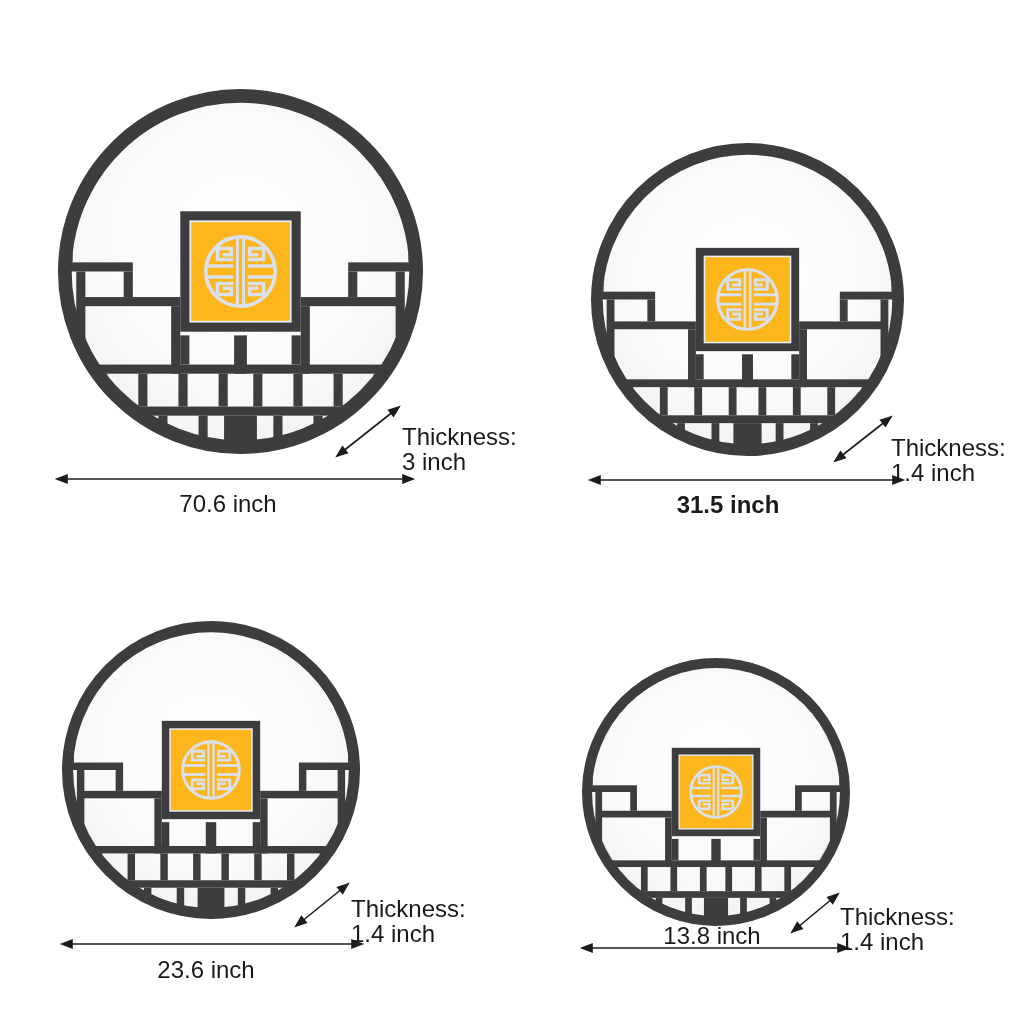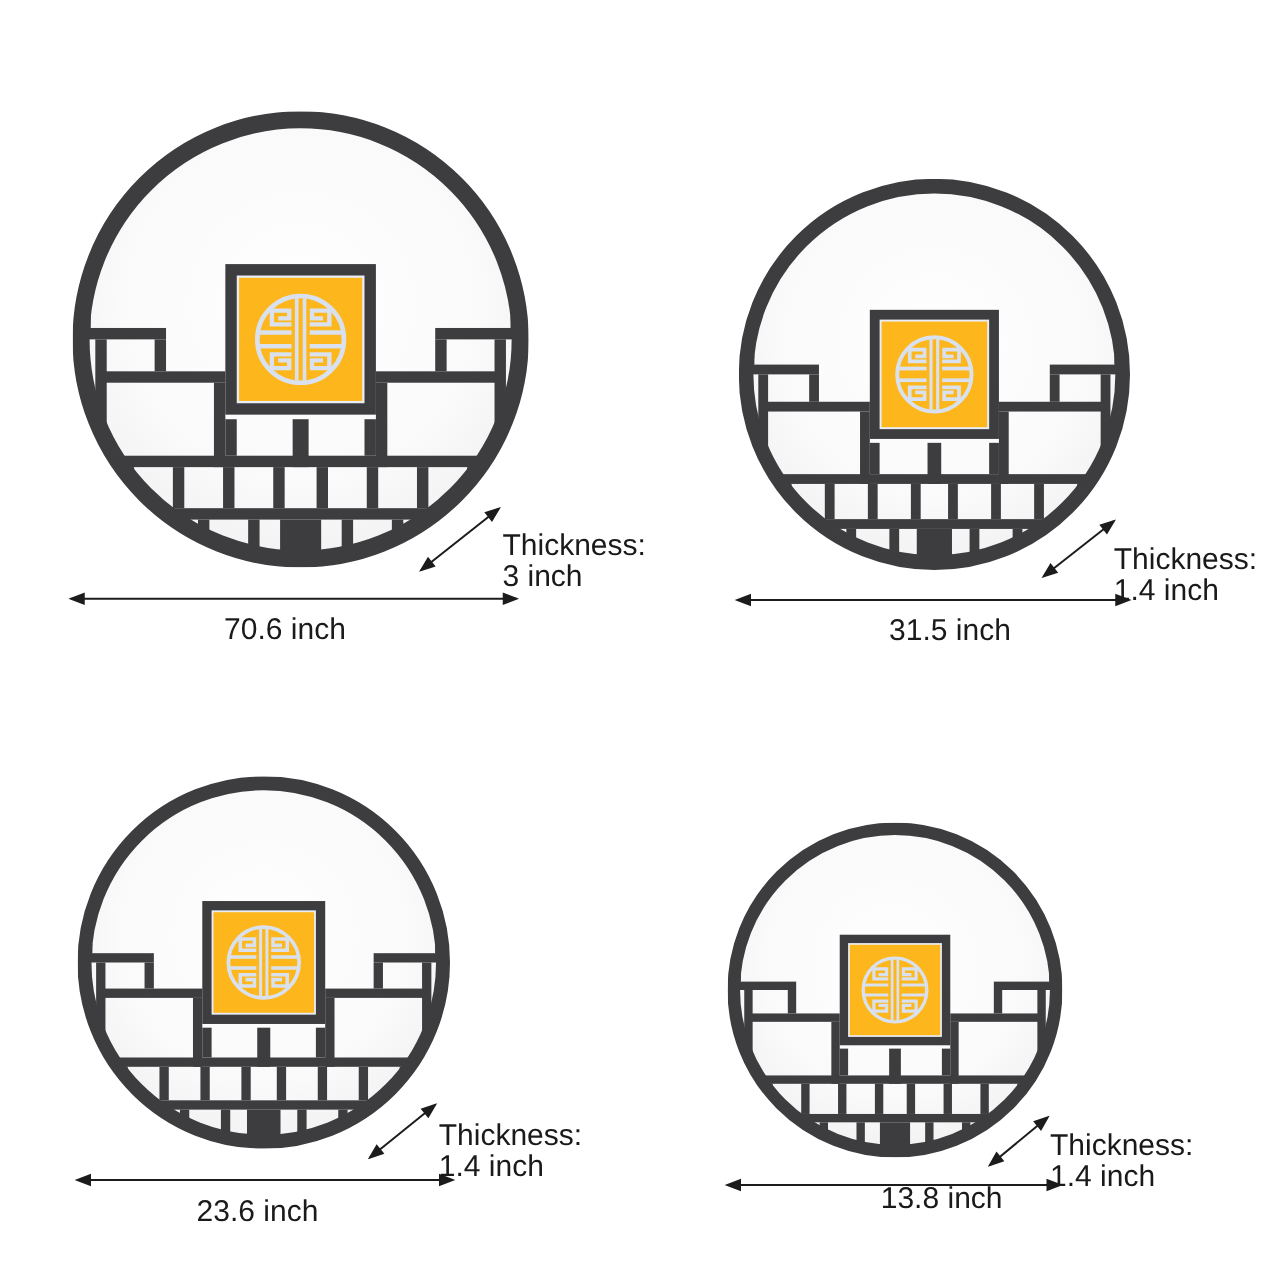--- a/index.html
+++ b/index.html
@@ -8,23 +8,23 @@
   .lamp{position:absolute;}
   .lamp svg{display:block;width:100%;height:100%;}
   .lamp--tl{left:58px;top:89px;width:365px;height:365px;}
   .lamp--tr{left:591px;top:143px;width:313px;height:313px;}
   .lamp--bl{left:62px;top:621px;width:298px;height:298px;}
   .lamp--br{left:582px;top:658px;width:268px;height:268px;}
   .annotations{position:absolute;left:0;top:0;width:1020px;height:1020px;pointer-events:none;}
   .dim-label{position:absolute;font-size:24px;color:#1a1a1a;white-space:nowrap;}
   .width-label{width:180px;text-align:center;}
   .wl--tl{left:138px;top:490px;}
-  .wl--tr{left:670px;top:491px;}
+  .wl--tr{left:638px;top:491px;font-weight:bold;}
   .wl--bl{left:116px;top:956px;}
-  .wl--br{left:622px;top:945px;text-align:right;}
+  .wl--br{left:622px;top:922px;}
   .thick-label{line-height:25px;}
   .tl--tl{left:402px;top:424px;}
   .tl--tr{left:891px;top:435px;}
   .tl--bl{left:351px;top:896px;}
   .tl--br{left:840px;top:904px;}
   .defs-holder{position:absolute;width:0;height:0;overflow:hidden;}
 </style>
 </head>
 <body>
 

